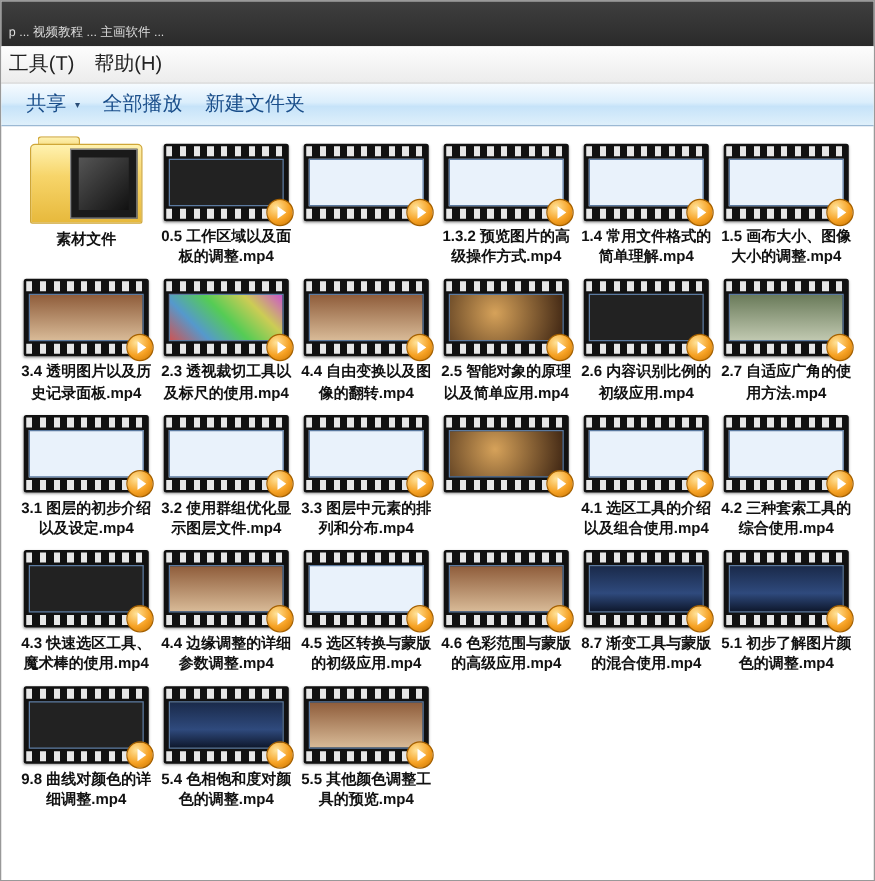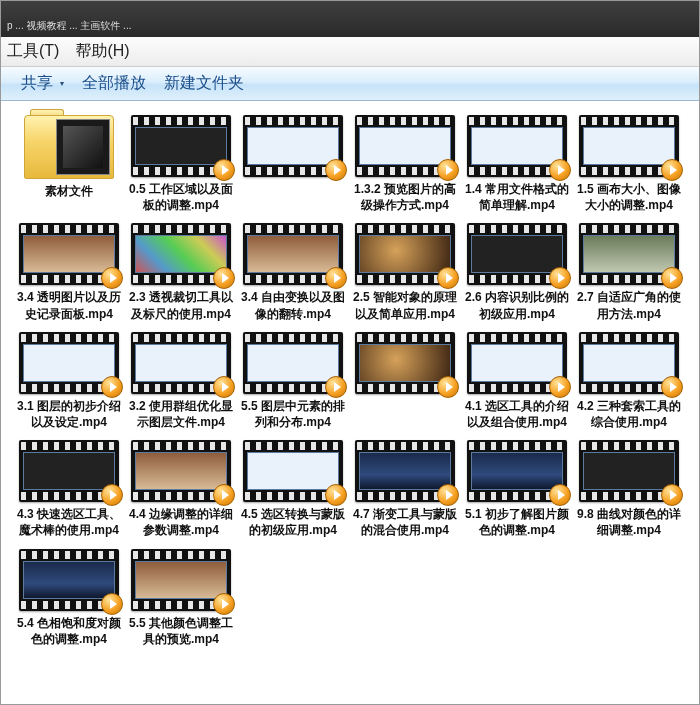--- a/index.html
+++ b/index.html
@@ -252,21 +252,21 @@
       </div>
       <div class="label">2.3 透视裁切工具以及标尺的使用.mp4</div>
     </div>
     <div class="item">
       <div class="thumb-wrap">
         <div class="film">
           <div class="film-inner people"></div>
         </div>
         <div class="play"></div>
       </div>
-      <div class="label">3.4 自由变换以及图像的翻转.mp4</div>
+      <div class="label">4.4 自由变换以及图像的翻转.mp4</div>
     </div>
     <div class="item">
       <div class="thumb-wrap">
         <div class="film">
           <div class="film-inner game"></div>
         </div>
         <div class="play"></div>
       </div>
       <div class="label">2.5 智能对象的原理以及简单应用.mp4</div>
     </div>
@@ -306,21 +306,21 @@
       </div>
       <div class="label">3.2 使用群组优化显示图层文件.mp4</div>
     </div>
     <div class="item">
       <div class="thumb-wrap">
         <div class="film">
           <div class="film-inner "></div>
         </div>
         <div class="play"></div>
       </div>
-      <div class="label">5.5 图层中元素的排列和分布.mp4</div>
+      <div class="label">3.3 图层中元素的排列和分布.mp4</div>
     </div>
     <div class="item">
       <div class="thumb-wrap">
         <div class="film">
           <div class="film-inner game"></div>
         </div>
         <div class="play"></div>
       </div>
     </div>
     <div class="item">
@@ -364,25 +364,34 @@
         <div class="film">
           <div class="film-inner "></div>
         </div>
         <div class="play"></div>
       </div>
       <div class="label">4.5 选区转换与蒙版的初级应用.mp4</div>
     </div>
     <div class="item">
       <div class="thumb-wrap">
         <div class="film">
+          <div class="film-inner people"></div>
+        </div>
+        <div class="play"></div>
+      </div>
+      <div class="label">4.6 色彩范围与蒙版的高级应用.mp4</div>
+    </div>
+    <div class="item">
+      <div class="thumb-wrap">
+        <div class="film">
           <div class="film-inner blue"></div>
         </div>
         <div class="play"></div>
       </div>
-      <div class="label">4.7 渐变工具与蒙版的混合使用.mp4</div>
+      <div class="label">8.7 渐变工具与蒙版的混合使用.mp4</div>
     </div>
     <div class="item">
       <div class="thumb-wrap">
         <div class="film">
           <div class="film-inner blue"></div>
         </div>
         <div class="play"></div>
       </div>
       <div class="label">5.1 初步了解图片颜色的调整.mp4</div>
     </div>

